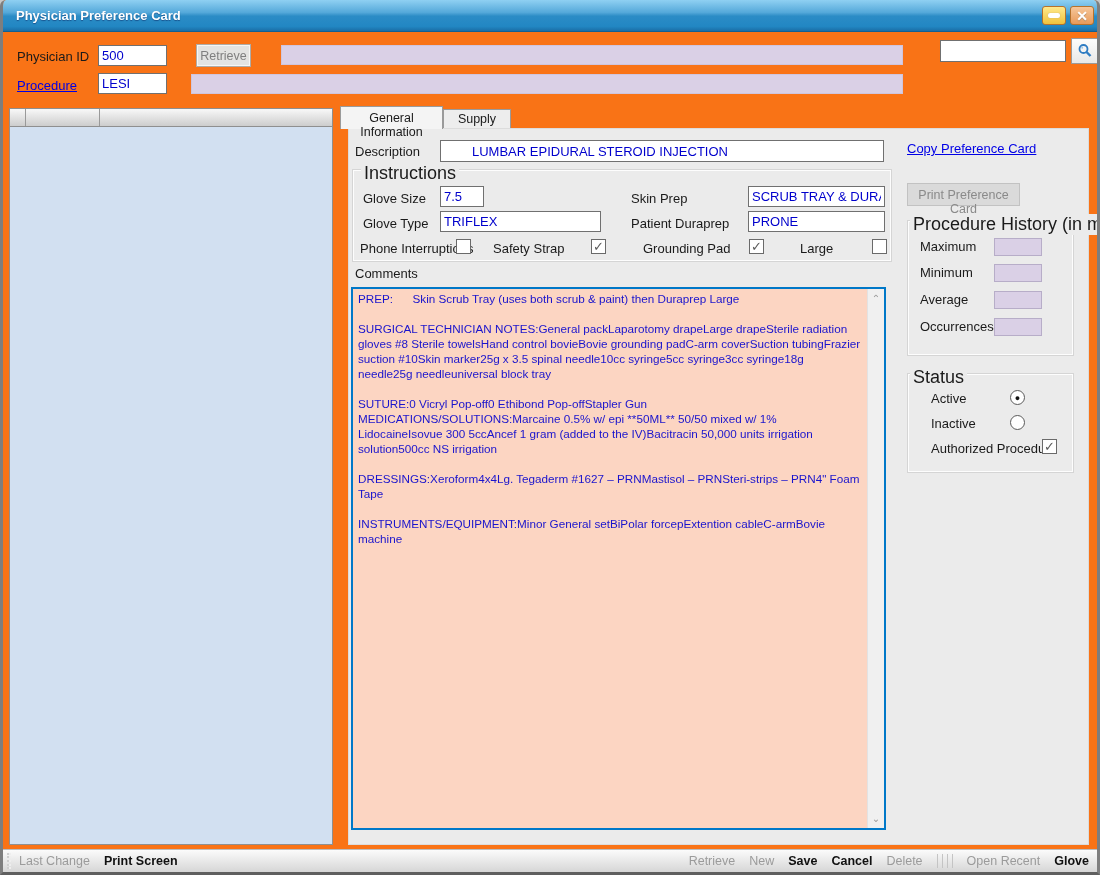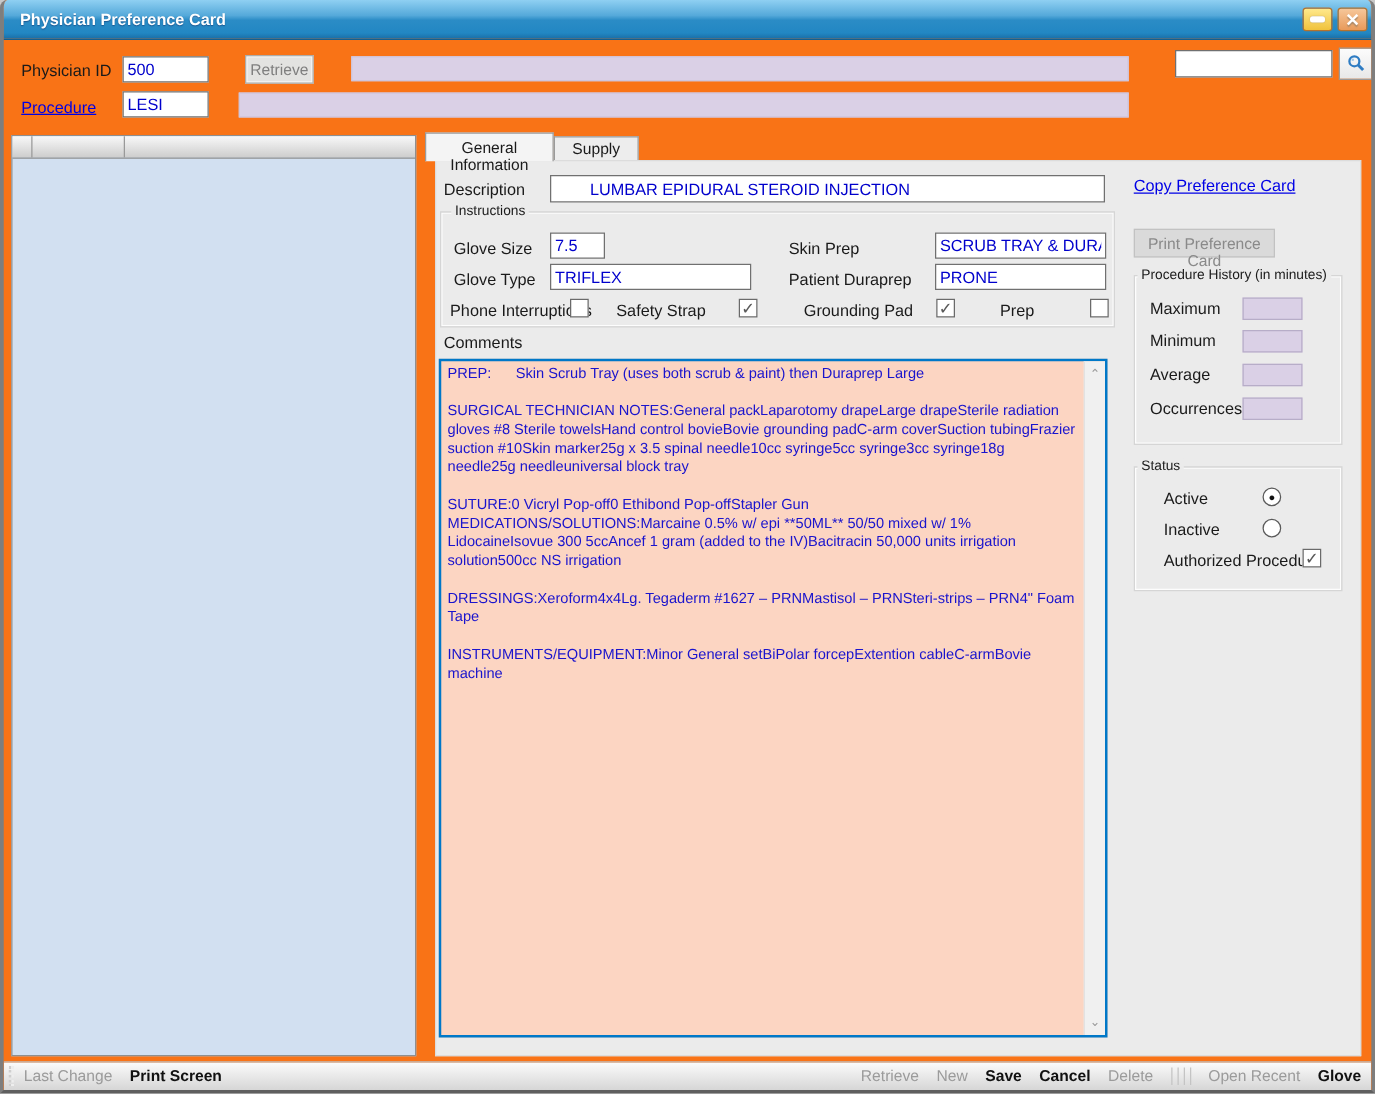--- a/index.html
+++ b/index.html
@@ -35,21 +35,21 @@
   .grid { position:absolute; left:6px; top:108px; width:324px; height:737px; border:1px solid #8f8f8f; background:#d2e0f1; }
   .grid-header { display:flex; height:18px; background:linear-gradient(#f8f8f8,#cdcdcd); border-bottom:1px solid #8f8f8f; }
   .grid-header .hc { border-right:1px solid #999; height:100%; }
   
   .tab { position:absolute; font-size:12.5px; color:#1a1a1a; text-align:center; cursor:pointer; }
   .tab-active { left:337px; top:106px; width:103px; height:23px; background:#f4f4f4; border:1px solid #9a9a9a; border-bottom:none; z-index:3; padding-top:4px; }
   .tab-inactive { left:440px; top:109px; width:68px; height:20px; background:#ededed; border:1px solid #9a9a9a; border-bottom:none; z-index:1; padding-top:2px; }
   .tabpage { position:absolute; left:345px; top:128px; width:741px; height:717px; border:1px solid #dcdcdc; background:#ebebeb; z-index:2; }
   
   .groupbox { position:absolute; border:1px solid #d5d5d5; box-shadow:inset 0 0 0 1px #fdfdfd; }
-  .grouplabel { position:absolute; font-size:11px; color:#1a1a1a; background:#ebebeb; padding:0 3px; white-space:nowrap; }
+  .grouplabel { position:absolute; font-size:18px; color:#1a1a1a; background:#ebebeb; padding:0 3px; white-space:nowrap; }
   
   .cb { position:absolute; width:15px; height:15px; border:1px solid #6a6a6a; background:#fff; font-size:13px; line-height:13px; text-align:center; color:#5a5a5a; cursor:pointer; }
   .radio { position:absolute; width:15px; height:15px; border:1px solid #5a5a5a; border-radius:50%; background:#fff; display:flex; align-items:center; justify-content:center; font-size:9px; color:#111; cursor:pointer; }
   
   .comments {
     position:absolute; left:348px; top:287px; width:535px; height:543px;
     border:2px solid #0078c8; background:#fcd5c2;
   }
   .comments-text {
     position:absolute; left:0; top:0; right:19px; bottom:0; padding:3px 4px 3px 5px;
@@ -135,21 +135,21 @@
   <input class="tb" style="left: 437px; top: 211px; width: 161px; height: 21px; z-index: 4;" value="TRIFLEX">
   <span class="lbl" style="left:628px; top:216px; z-index:4;">Patient Duraprep</span>
   <input class="tb" style="left: 745px; top: 211px; width: 137px; height: 21px; z-index: 4;" value="PRONE">
 
   <span class="lbl" style="left:357px; top:241px; z-index:4;">Phone Interruptions</span>
   <span class="cb" style="left:453px; top:239px; z-index:4;"></span>
   <span class="lbl" style="left:490px; top:241px; z-index:4;">Safety Strap</span>
   <span class="cb" style="left:588px; top:239px; z-index:4;">✓</span>
   <span class="lbl" style="left:640px; top:241px; z-index:4;">Grounding Pad</span>
   <span class="cb" style="left:746px; top:239px; z-index:4;">✓</span>
-  <span class="lbl" style="left:797px; top:241px; z-index:4;">Prep</span>
+  <span class="lbl" style="left:797px; top:241px; z-index:4;">Large</span>
   <span class="cb" style="left:869px; top:239px; z-index:4;"></span>
 
   <span class="lbl" style="left:352px; top:266px; z-index:4;">Comments</span>
   <div class="comments" style="z-index:4;">
     <div class="comments-text">PREP:      Skin Scrub Tray (uses both scrub &amp; paint) then Duraprep Large
 
 SURGICAL TECHNICIAN NOTES:General packLaparotomy drapeLarge drapeSterile radiation gloves #8 Sterile towelsHand control bovieBovie grounding padC-arm coverSuction tubingFrazier suction #10Skin marker25g x 3.5 spinal needle10cc syringe5cc syringe3cc syringe18g needle25g needleuniversal block tray
 
 SUTURE:0 Vicryl Pop-off0 Ethibond Pop-offStapler Gun
 MEDICATIONS/SOLUTIONS:Marcaine 0.5% w/ epi **50ML** 50/50 mixed w/ 1% LidocaineIsovue 300 5ccAncef 1 gram (added to the IV)Bacitracin 50,000 units irrigation solution500cc NS irrigation

